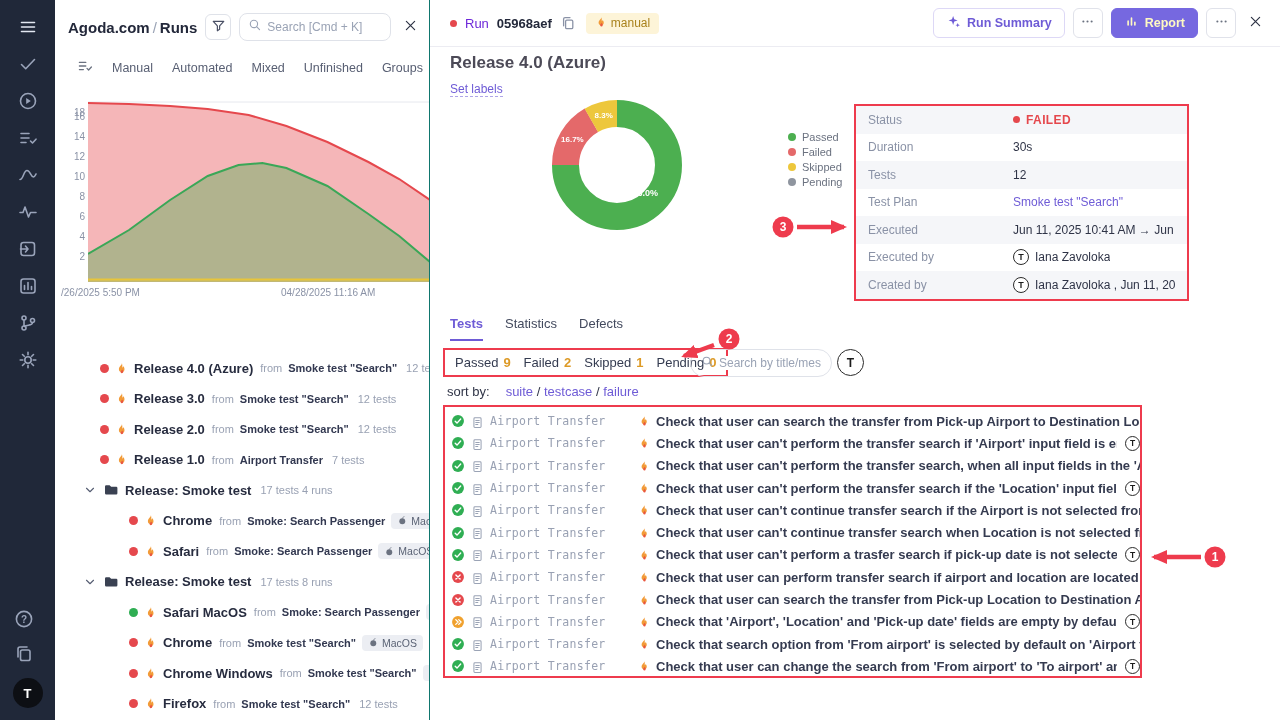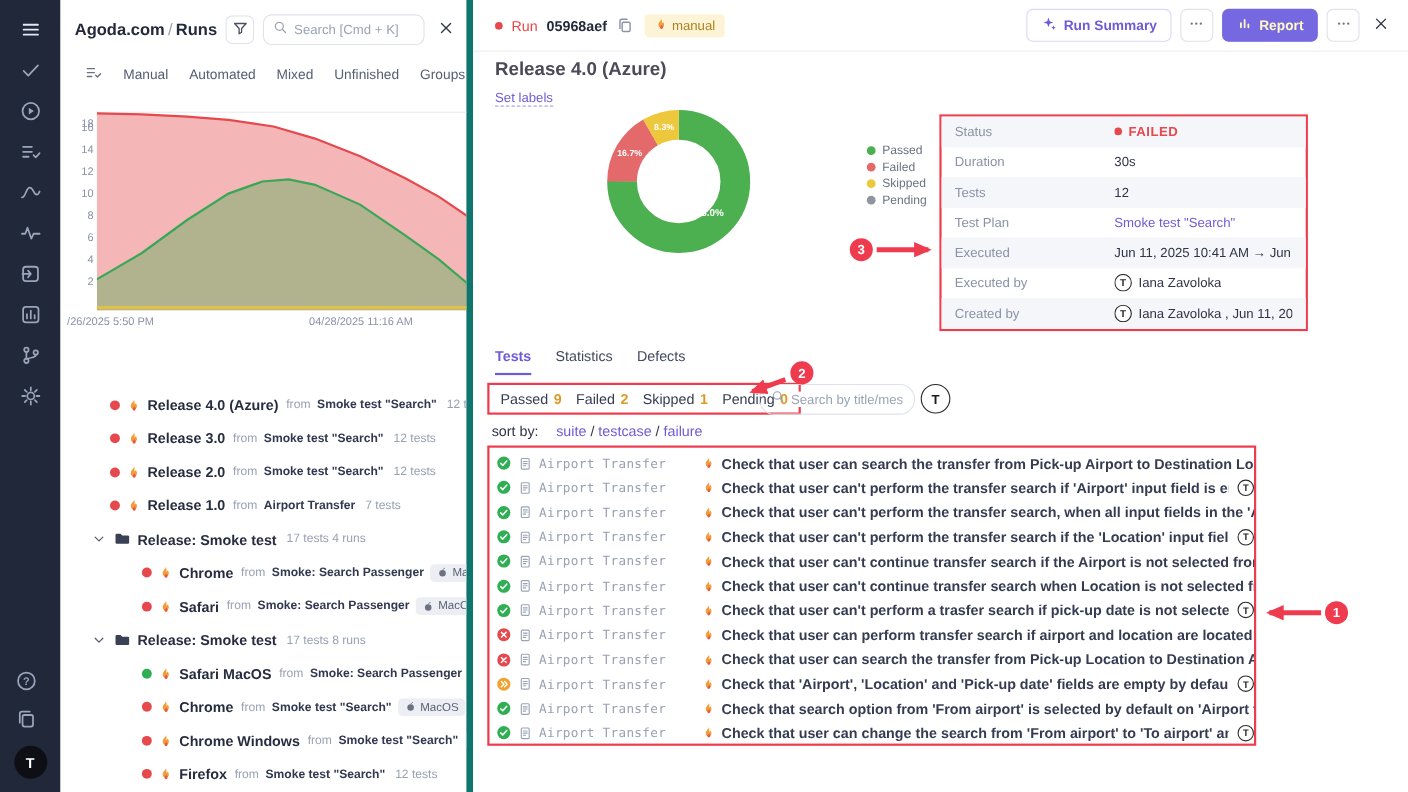--- a/index.html
+++ b/index.html
@@ -15,21 +15,21 @@
   
   .rail{width:55px;flex-shrink:0;background:var(--rail);display:flex;flex-direction:column;align-items:center;padding:16px 0 12px}
   .ric{width:22px;height:22px;margin-bottom:15px;color:#9aa4ba;display:flex;align-items:center;justify-content:center;cursor:pointer}
   .ric.bright{color:#e3e8f2}
   .ric .ic{width:20px;height:20px}
   .rail-spacer{flex:1}
   .rail-bottom .ric{margin-bottom:13px}
   .rail-avatar{width:30px;height:30px;border-radius:50%;background:#0d0f14;color:#fff;font-weight:700;font-size:13px;display:flex;align-items:center;justify-content:center;cursor:pointer}
 
   
-  .left{width:375px;flex-shrink:0;background:#fff;border-right:6px solid #0f766e;position:relative;overflow:hidden}
+  .left{width:375px;flex-shrink:0;background:#fff;border-right:1px solid #0f766e;position:relative;overflow:hidden}
   .lp-head{display:flex;align-items:center;gap:8px;padding:13px 8px 9px 13px}
   .crumb{font-size:15px;font-weight:700;color:#23283a;white-space:nowrap}
   .crumb .sep{color:#9aa3b5;font-weight:400;padding:0 3px}
   .sq-btn{width:26px;height:26px;flex-shrink:0;border:1px solid #dfe2e9;border-radius:6px;background:#fff;color:#4a5065;display:flex;align-items:center;justify-content:center;cursor:pointer}
   .sq-btn .ic{width:15px;height:15px}
   .searchbox{flex:1;min-width:0;height:28px;border:1px solid #dfe2e9;border-radius:8px;display:flex;align-items:center;gap:5px;padding:0 8px;color:#9aa3b5}
   .searchbox .ic{width:14px;height:14px;flex-shrink:0}
   .searchbox input{border:none;outline:none;width:100%;font-size:12px;font-family:"Liberation Sans",sans-serif;color:#3c4254}
   .searchbox input::placeholder{color:#9aa3b5}
   .x-btn{width:22px;height:22px;flex-shrink:0;color:#2e3345;background:none;border:none;cursor:pointer;display:flex;align-items:center;justify-content:center}
@@ -56,21 +56,21 @@
   .src{color:#323850;font-weight:700;font-size:11px}
   .meta{color:#99a1b3;font-size:11px;margin-left:3px}
   .badge{display:inline-flex;align-items:center;gap:3px;background:#eceef3;border-radius:4px;padding:2px 6px;font-size:10.5px;color:#5b6375;flex-shrink:0}
   .bic{width:11px;height:11px}
   .flame{flex-shrink:0;display:inline-block}
 
   
   .main{flex:1;position:relative;background:#fff}
   .topbar{position:absolute;top:0;left:0;right:0;height:47px;border-bottom:1px solid #ececf2;display:flex;align-items:center;padding:0 14px 0 20px;gap:8px}
   .rdot{width:7px;height:7px;border-radius:50%;background:var(--red);flex-shrink:0}
-  .run-word{font-size:13px;color:#ef4444}
+  .run-word{font-size:13px;color:#6d28d9}
   .run-id{font-size:13px;font-weight:700;color:#23283a}
   .copy-ic{width:16px;height:16px;color:#8a92a6;cursor:pointer}
   .copy-ic .ic{width:100%;height:100%}
   .manual-badge{display:inline-flex;align-items:center;gap:4px;background:#fdf4d8;color:#a9821c;font-size:12px;padding:3px 9px;border-radius:4px;margin-left:2px}
   .grow{flex:1}
   .btn{height:30px;border-radius:6px;display:inline-flex;align-items:center;gap:6px;font-size:12.5px;padding:0 12px;border:1px solid #e0e2ea;background:#fff;color:#3c4254;cursor:pointer;font-family:"Liberation Sans",sans-serif}
   .btn .ic{width:15px;height:15px}
   .btn.summary{color:var(--purple);border-color:#ddd8f6;font-weight:700}
   .btn.report{background:var(--purpleBtn);border-color:var(--purpleBtn);color:#fef9c3;font-weight:700}
   .btn.more{width:30px;padding:0;justify-content:center;color:#6b7280}

